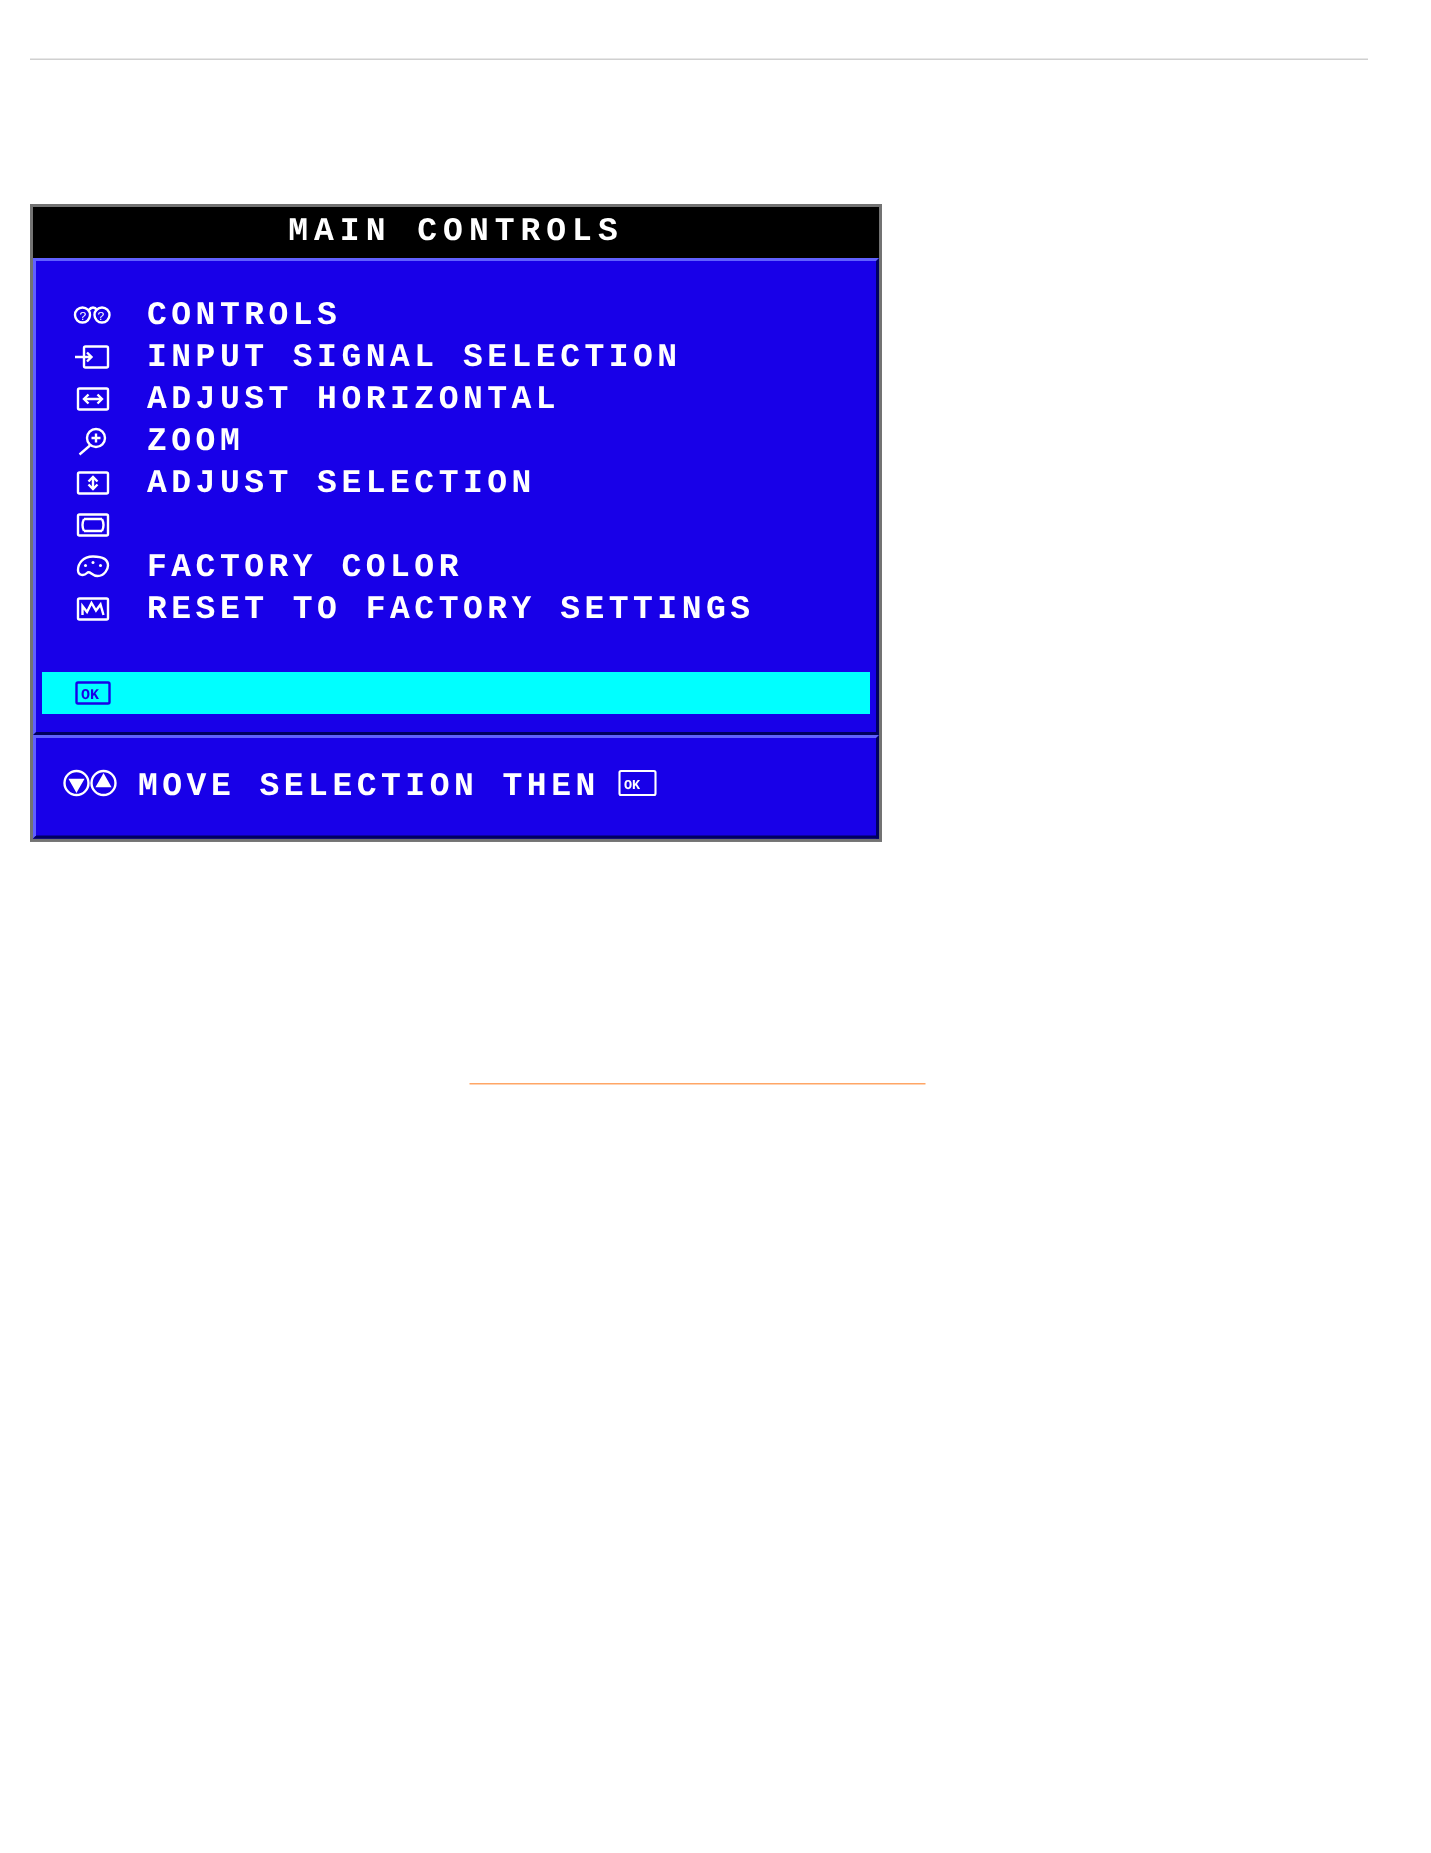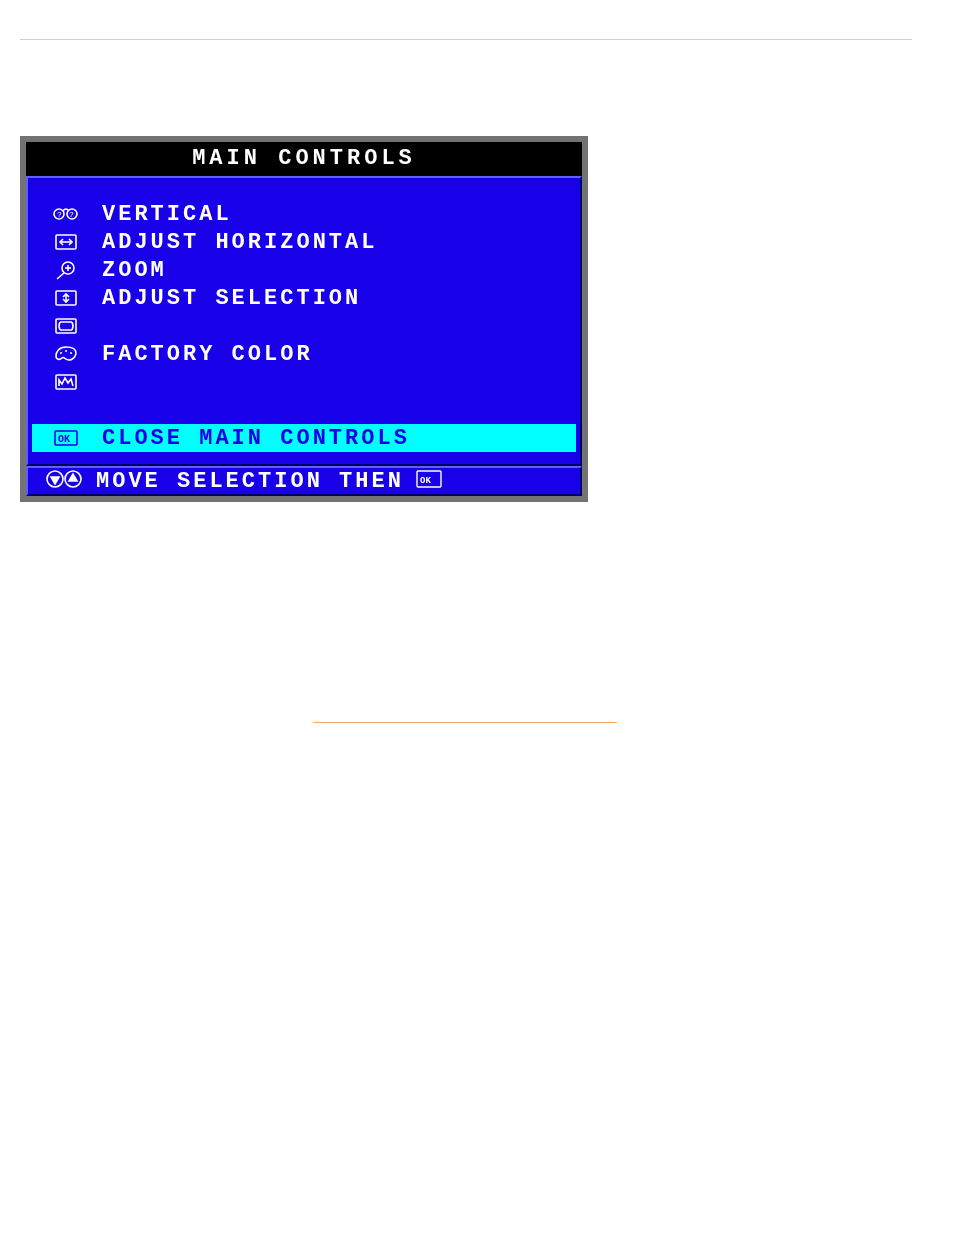--- a/index.html
+++ b/index.html
@@ -17,21 +17,21 @@
     width: 892px;
     height: 1px;
     background: #d0d0d0;
   }
   .osd-container {
     position: absolute;
     top: 136px;
     left: 20px;
     width: 568px;
     background: #000000;
-    border: 6px solid #737373;
+    border: 2px solid #737373;
   }
   .osd-title-bar {
     background: #000000;
     color: #ffffff;
     font-family: "Courier New", monospace;
     font-weight: bold;
     font-size: 22px;
     letter-spacing: 4px;
     text-align: center;
     padding: 4px 0 5px 0;
@@ -75,21 +75,21 @@
   }
   .osd-selected .label {
     color: #1800e8;
   }
   .osd-footer {
     background: #1800e8;
     border-top: 2px solid #6060ff;
     border-left: 2px solid #6060ff;
     border-right: 2px solid #000060;
     border-bottom: 2px solid #000060;
-    padding: 0 16px;
+    padding: 19px 16px;
     display: flex;
     align-items: center;
     gap: 12px;
   }
   .osd-footer .label {
     color: #ffffff;
     font-family: "Courier New", monospace;
     font-weight: bold;
     font-size: 22px;
     letter-spacing: 3px;
@@ -122,23 +122,34 @@
         <svg viewBox="0 0 30 22">
             <g stroke="#ffffff" stroke-width="1.6" fill="none">
               <circle cx="8" cy="11" r="5"></circle>
               <text x="6" y="14" font-size="8" fill="#ffffff" font-family="Courier New" stroke="none">?</text>
               <circle cx="21" cy="11" r="5"></circle>
               <text x="18" y="14" font-size="8" fill="#ffffff" font-family="Courier New" stroke="none">?</text>
               <path d="M12 8 Q15 4 18 8"></path>
             </g>
           </svg>
       </span>
-      <span class="label">VERTICAL</span>
-    </div>
-
+      <span class="label">CONTROLS</span>
+    </div>
+
+    <div class="osd-row">
+      <span class="icon-slot">
+        <svg viewBox="0 0 30 22">
+            <g stroke="#ffffff" stroke-width="1.6" fill="none">
+              <rect x="9" y="4" width="16" height="14" rx="1"></rect>
+              <path d="M3 11 H14 M11 8 L14 11 L11 14"></path>
+            </g>
+          </svg>
+      </span>
+      <span class="label">INPUT SIGNAL SELECTION</span>
+    </div>
 
     <div class="osd-row">
       <span class="icon-slot">
         <svg viewBox="0 0 30 22">
             <g stroke="#ffffff" stroke-width="1.6" fill="none">
               <rect x="5" y="4" width="20" height="14" rx="1"></rect>
               <line x1="9" y1="11" x2="21" y2="11"></line>
               <path d="M12 8 L9 11 L12 14 M18 8 L21 11 L18 14"></path>
             </g>
           </svg>
@@ -200,33 +211,33 @@
 
     <div class="osd-row">
       <span class="icon-slot">
         <svg viewBox="0 0 30 22">
             <g stroke="#ffffff" stroke-width="1.6" fill="none">
               <rect x="5" y="4" width="20" height="14" rx="1"></rect>
               <path d="M8 15 L8 9 L11 13 L14 7 L17 12 L20 8 L22 15"></path>
             </g>
           </svg>
       </span>
+      <span class="label">RESET TO FACTORY SETTINGS</span>
     </div>
 
 
     <div class="osd-row osd-selected">
       <span class="icon-slot">
         <svg viewBox="0 0 30 22">
             <g stroke="#1800e8" stroke-width="1.6" fill="none">
               <rect x="4" y="4" width="22" height="14" rx="1"></rect>
               <text x="7" y="15" font-size="10" fill="#1800e8" font-family="Courier New" font-weight="bold" stroke="none">OK</text>
             </g>
           </svg>
       </span>
-      <span class="label">CLOSE MAIN CONTROLS</span>
     </div>
 
   </div>
 
   <div class="osd-footer">
     <span>
       <svg class="nav" viewBox="0 0 40 22">
           <g stroke="#ffffff" stroke-width="1.6" fill="none">
             <circle cx="11" cy="11" r="8"></circle>
             <path d="M11 6 L7 13 L15 13 Z" fill="#ffffff" transform="rotate(180 11 11)"></path>

